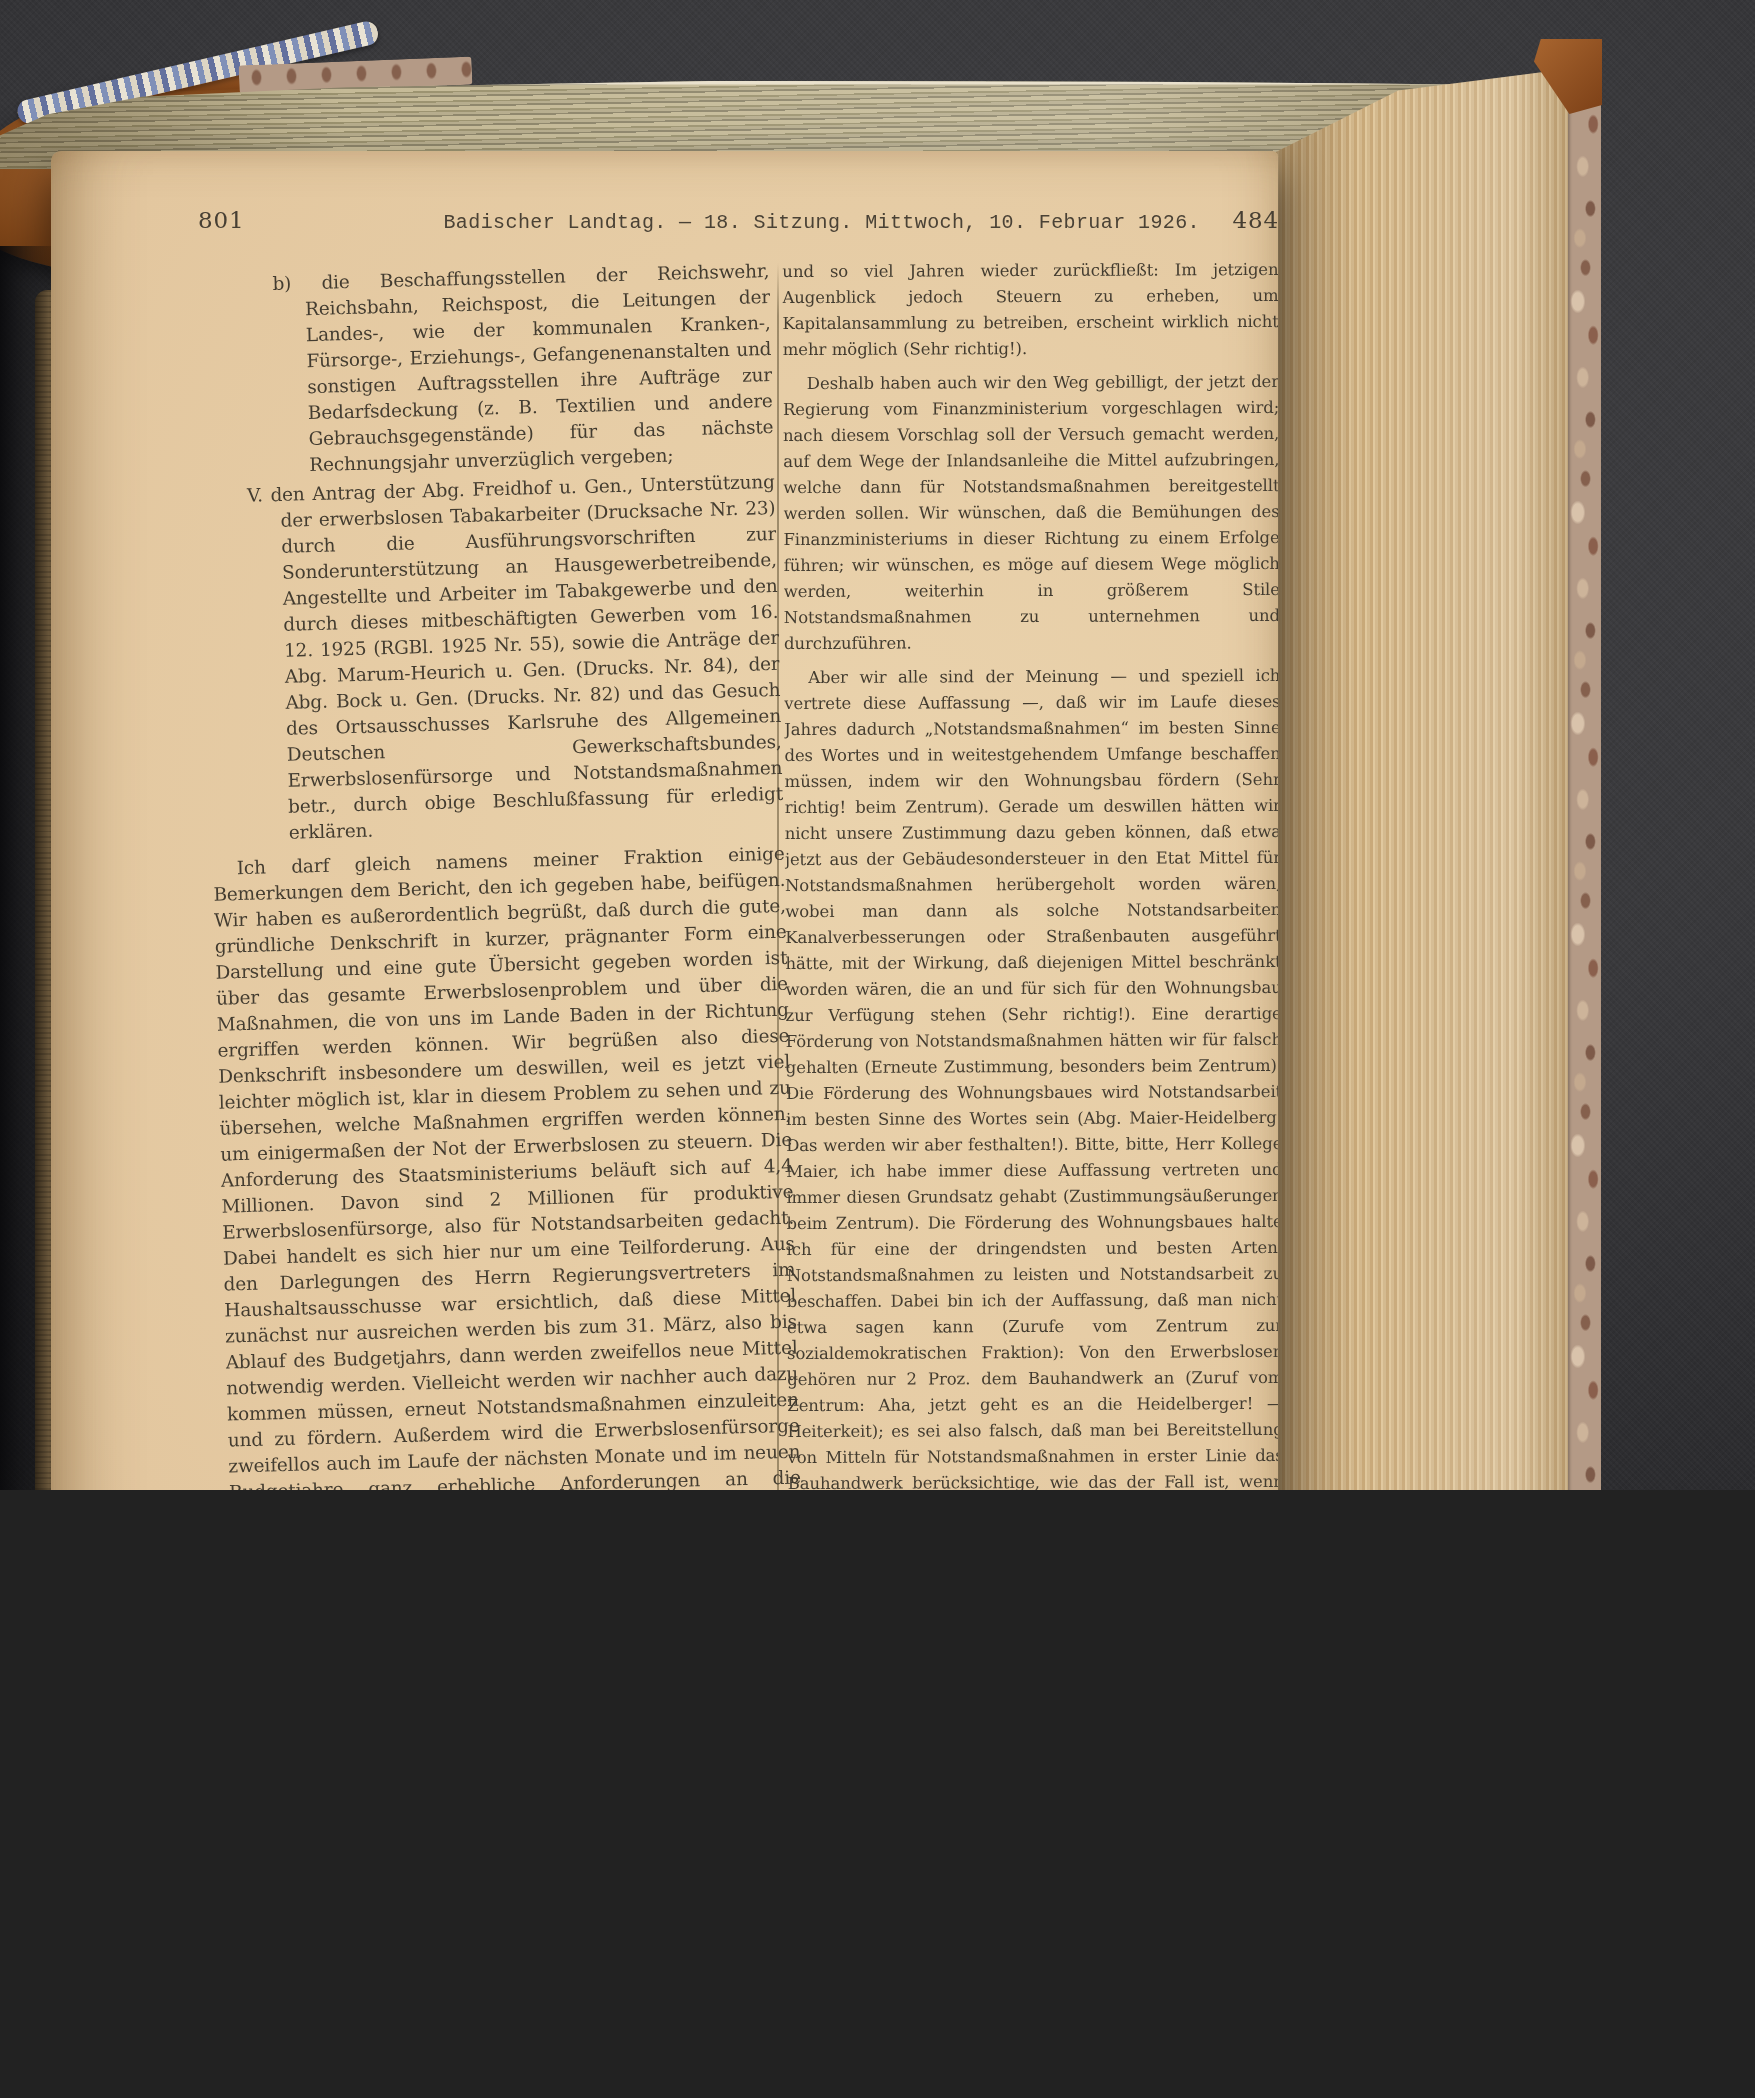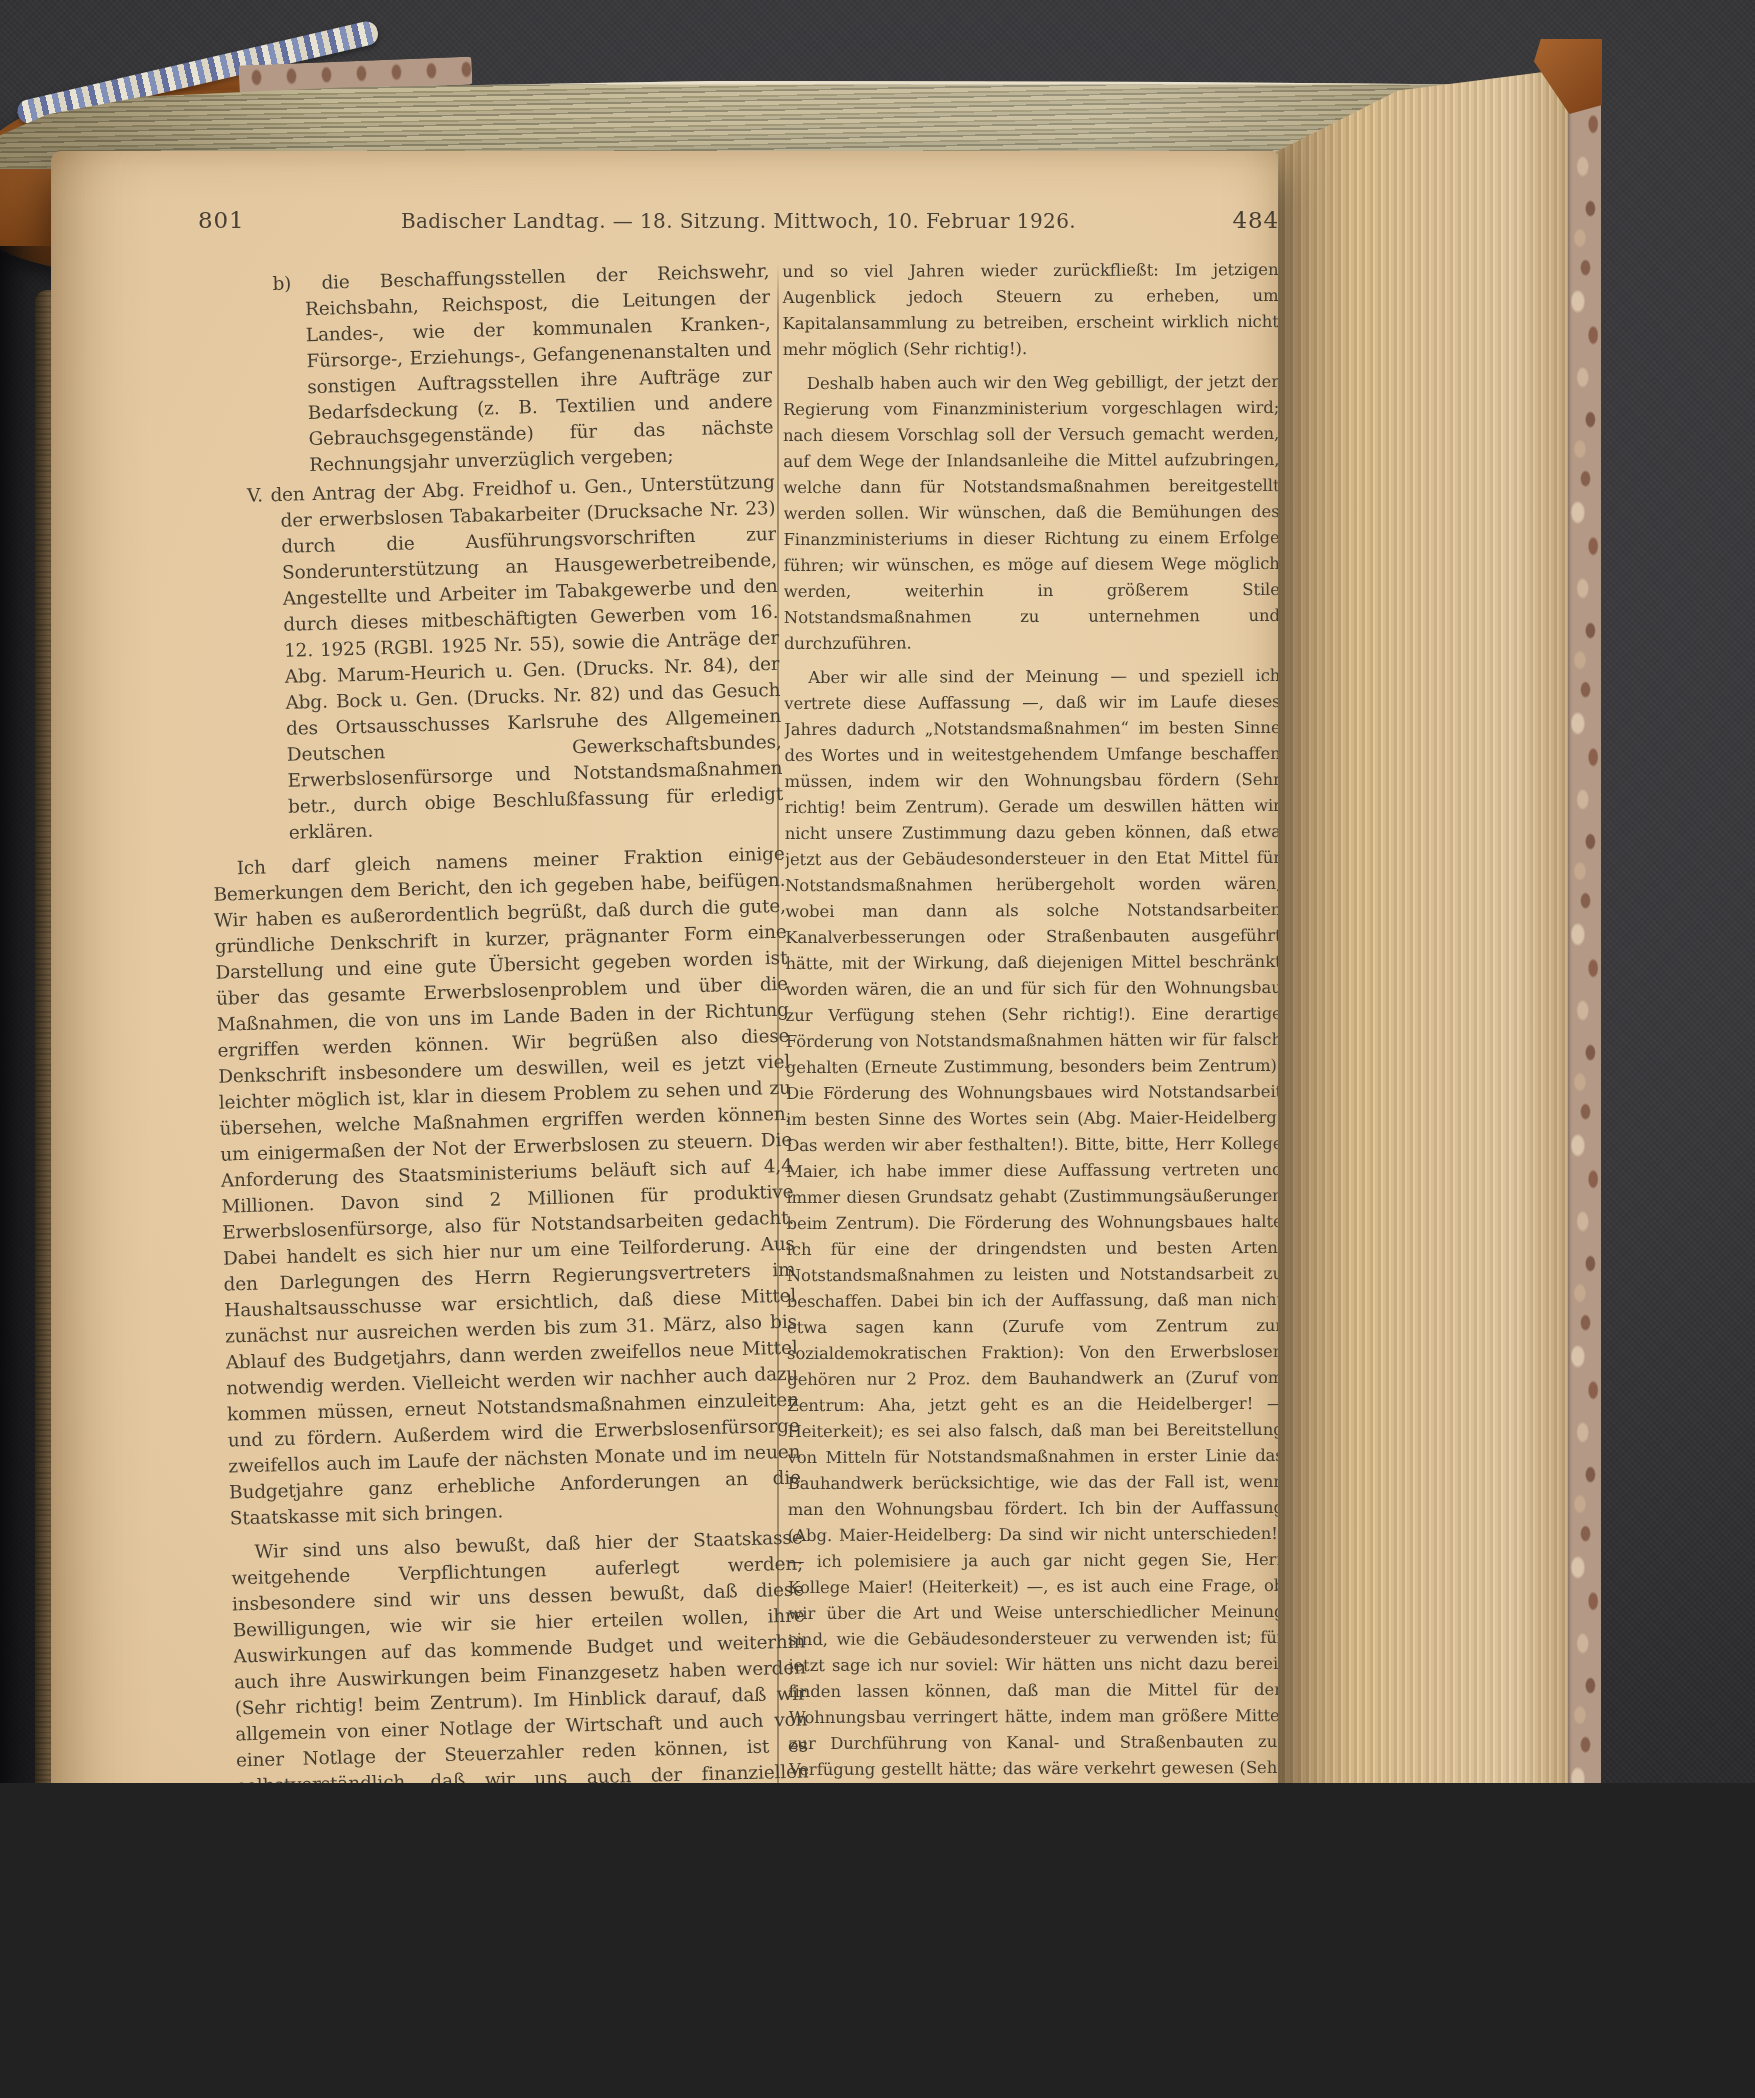--- a/index.html
+++ b/index.html
@@ -1,17 +1,17 @@
 <!DOCTYPE html>
 <html lang="de" style="font-size:14px"><head>
 <meta charset="utf-8">
 <style>
   html,body{margin:0;padding:0;background:#222;}
   .stage{
-    position:relative; width:1756px; height:1783px; overflow:hidden;
+    position:relative; width:1756px; height:1490px; overflow:hidden;
     background:
       repeating-linear-gradient(45deg, rgba(255,255,255,.02) 0 1.8px, rgba(0,0,0,0) 1.8px 4.4px),
       repeating-linear-gradient(-45deg, rgba(0,0,0,.06) 0 1.8px, rgba(0,0,0,0) 1.8px 4.4px),
       radial-gradient(120% 90% at 55% 35%, #404044 0%, #39393c 45%, #2c2c2f 80%, #252528 100%);
     font-family:"DejaVu Serif", serif;
   }
   
   .book-shadow{
     position:absolute; left:-35px; top:1861px; width:1668px; height:202px;
     background:radial-gradient(55% 95% at 38% 30%, rgba(0,0,0,.85) 0%, rgba(0,0,0,.55) 45%, rgba(0,0,0,0) 75%);
@@ -105,21 +105,21 @@
       inset -44px 0 53px -44px rgba(120,85,40,.30),
       inset 0 -48px 61px -35px rgba(110,78,35,.40),
       inset 0 35px 44px -35px rgba(110,78,35,.28);
   }
   .page-header{
     position:absolute; left:147px; top:56px; width:1081px;
     display:flex; align-items:baseline; color:#473f33;
   }
   .page-num{font-size:23px; letter-spacing:0.9px; width:79px;}
   .page-num.right{text-align:right;}
-  .running-title{flex:1; text-align:center; font-size:20px; letter-spacing:0.4px; color:#4a4236;}
+  .running-title{flex:1; text-align:right; font-size:20px; letter-spacing:0.4px; color:#4a4236;font-family:Liberation Mono, monospace;}
   .columns{
     position:absolute; left:146px; top:107px; width:1085px; height:1712px;
     display:flex;
   }
   .col{color:#433c30;}
   .col-left{
     width:572px; height:1694px; overflow:hidden;
     transform:rotate(-1.5deg); transform-origin:100% 0;
     font-size:18.4px; line-height:26px;
   }

